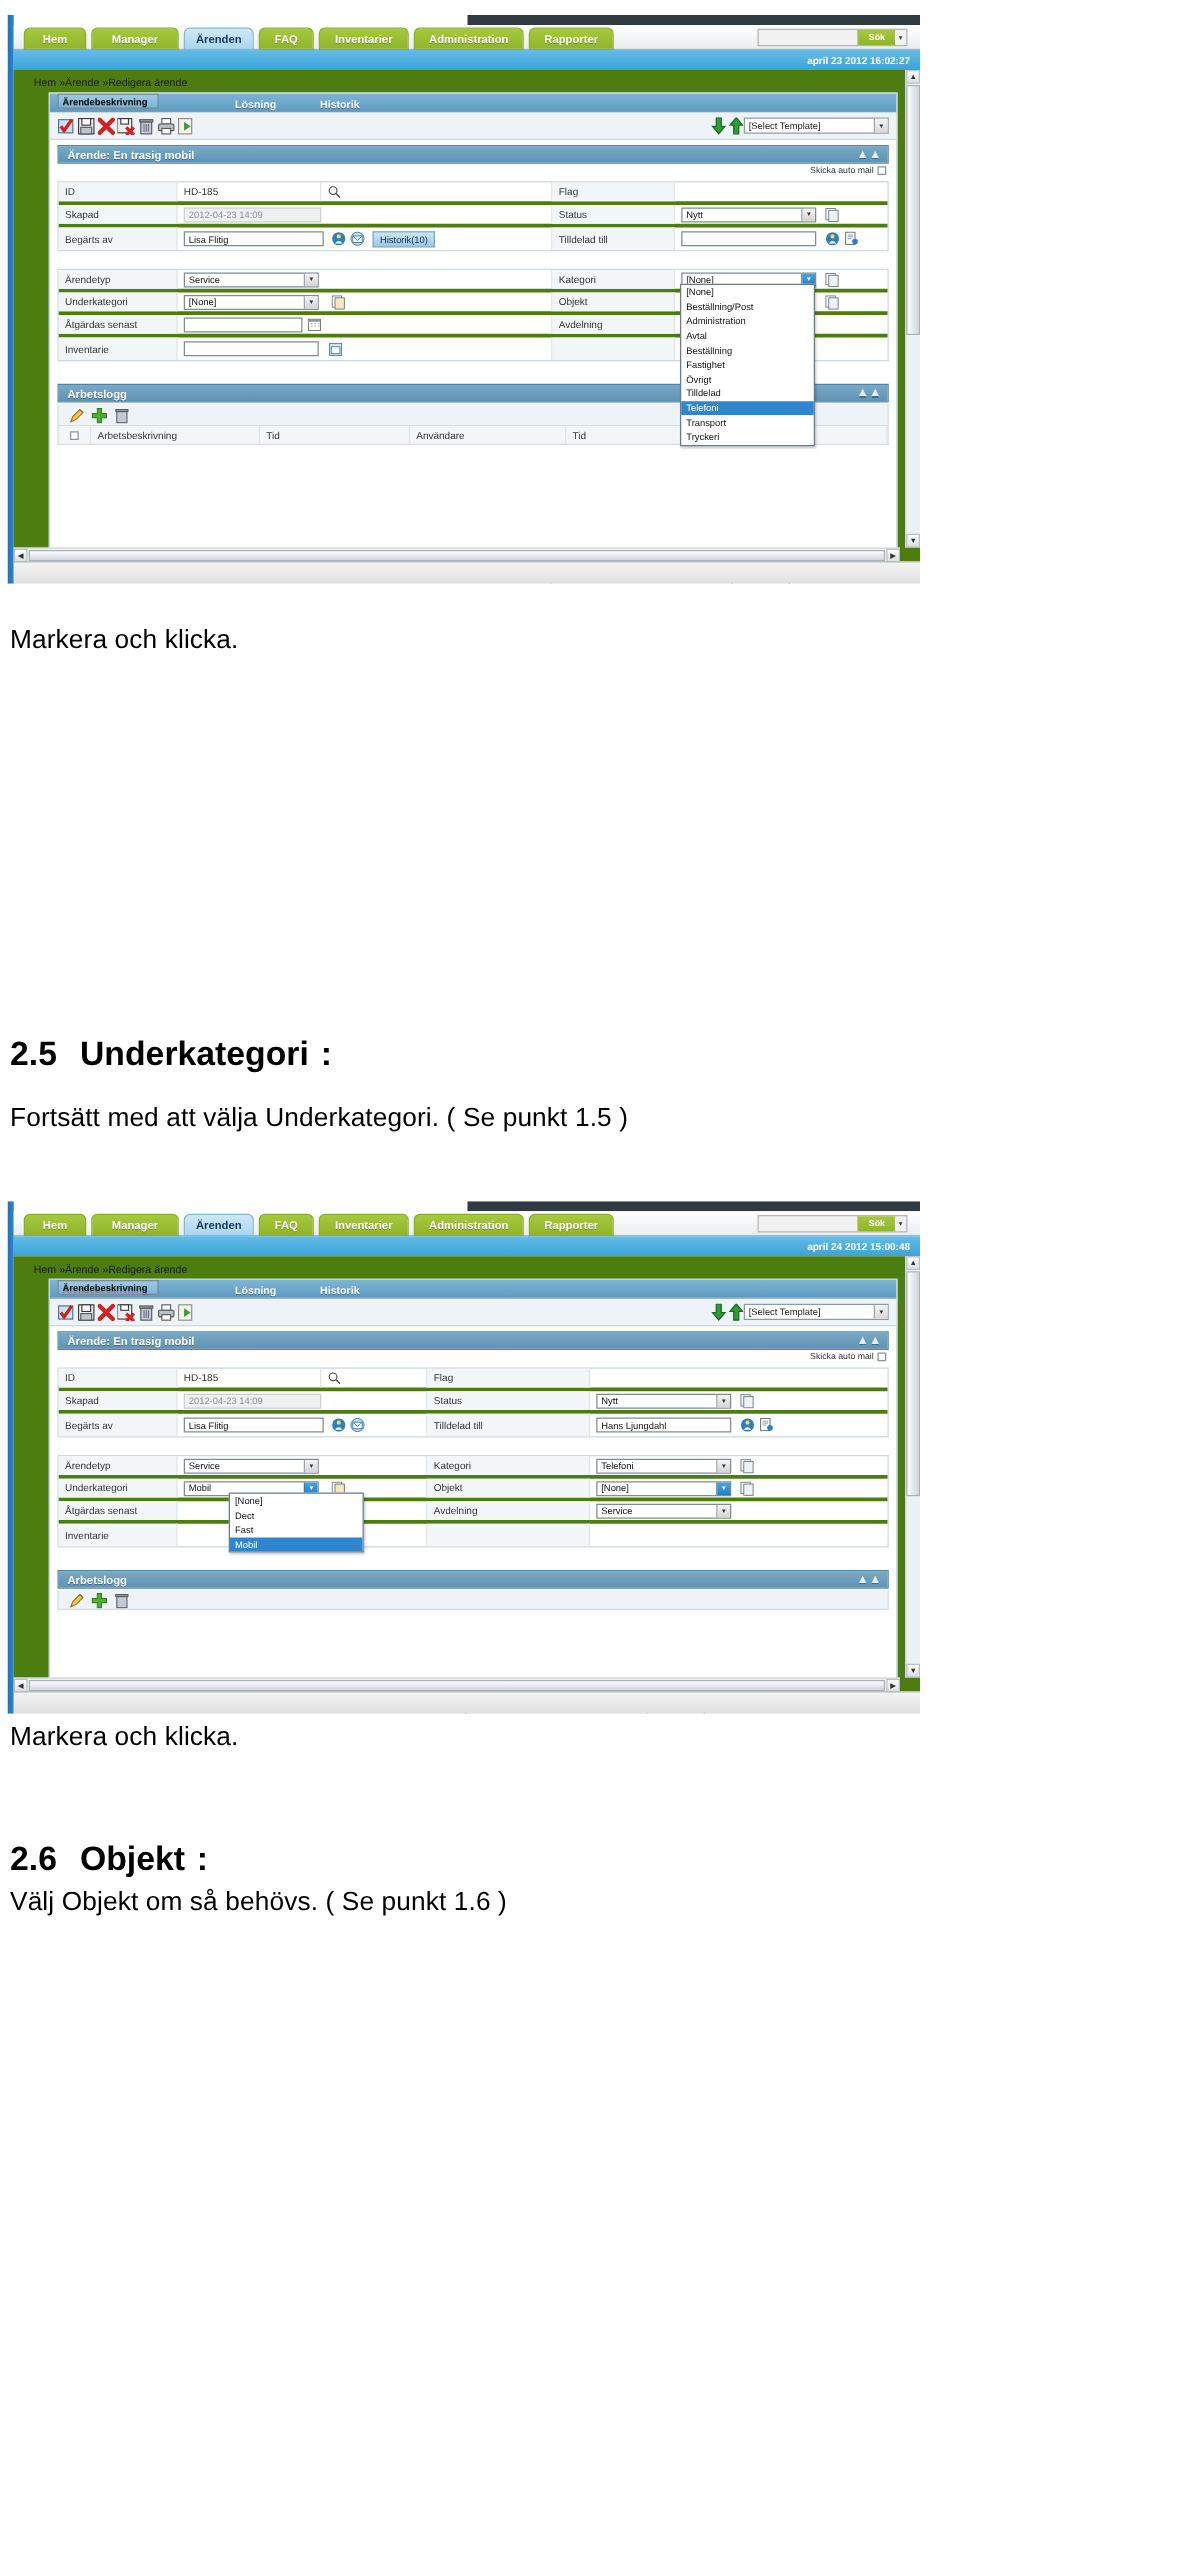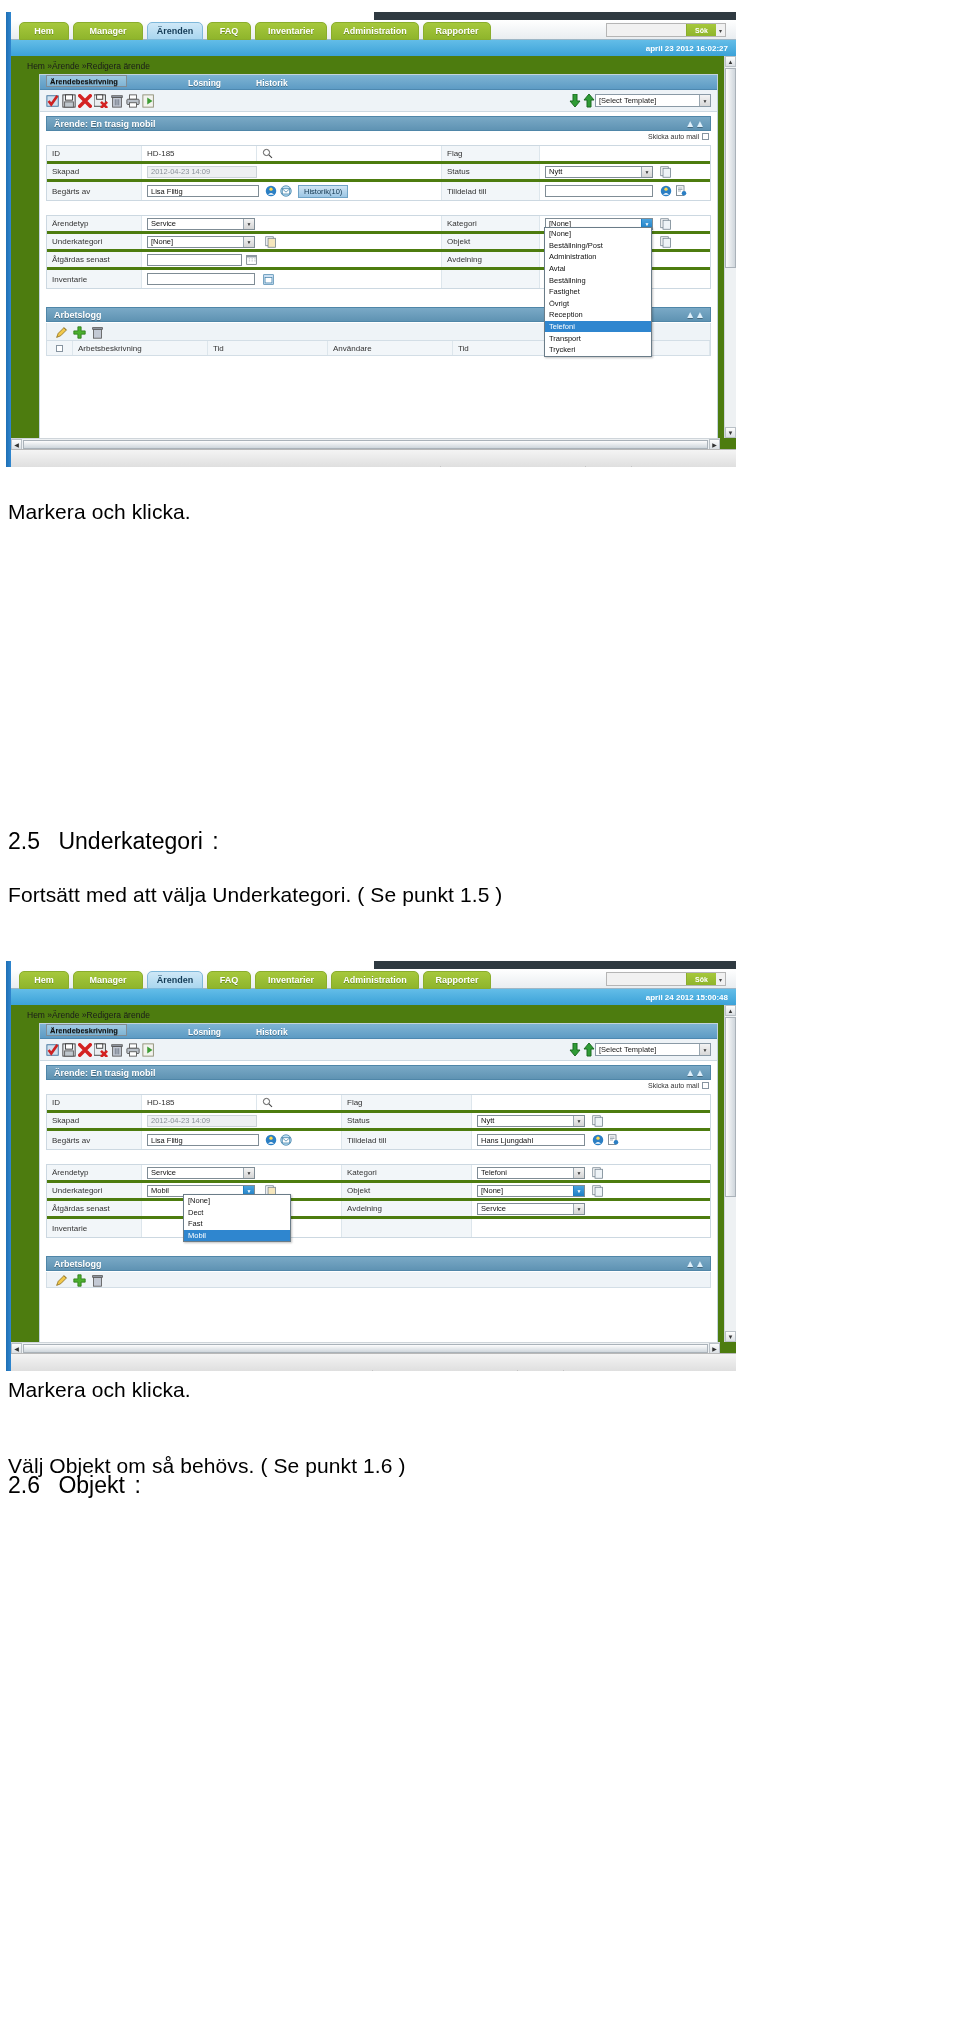--- a/index.html
+++ b/index.html
@@ -12,23 +12,23 @@
     overflow: hidden;
   }
 
   
   .doc-text {
     font-size: 21px;
     color: #000;
     letter-spacing: .1px;
   }
   .doc-heading {
-    font-size: 23px;
+    font-size: 27px;
     color: #000;
-    font-weight: 400;
+    font-weight: 700;
   }
 
   
   .shot {
     position: absolute;
     background: #ffffff;
     overflow: hidden;
   }
   .shot .blueline-left {
     position:absolute; left:0; top:0; bottom:0; width:5px;
@@ -454,21 +454,21 @@
         </div>
 
         <div class="dropdown" style="left:504px; top:152px; width:108px;">
           <div class="dditem">[None]</div>
           <div class="dditem">Beställning/Post</div>
           <div class="dditem">Administration</div>
           <div class="dditem">Avtal</div>
           <div class="dditem">Beställning</div>
           <div class="dditem">Fastighet</div>
           <div class="dditem">Övrigt</div>
-          <div class="dditem">Reception</div>
+          <div class="dditem">Tilldelad</div>
           <div class="dditem hl">Telefoni</div>
           <div class="dditem">Transport</div>
           <div class="dditem">Tryckeri</div>
         </div>
 
         <div class="sectionbar" style="top:232px;">
           <span>Arbetslogg</span>
           <span class="chev">▲▲</span>
         </div>
         <div class="wlog-toolbar" style="top:248px;">
@@ -839,13 +839,13 @@
 </div>
 
 <div class="doc-text" style="position:absolute; left:8px; top:1378px;">Markera och klicka.</div>
 
 <div style="position:absolute; left:8px; top:1472px;">
   <span class="doc-heading num">2.6</span>
   <span class="doc-heading word" style="margin-left:14px;">Objekt</span>
   <span class="doc-heading" style="margin-left:5px;">:</span>
 </div>
 
-<div class="doc-text" style="position:absolute; left:8px; top:1454px; width:640px;">Välj Objekt om så behövs. ( Se punkt 1.6 )</div>
+<div class="doc-text" style="position:absolute; left:8px; top:1510px; width:640px;">Välj Objekt om så behövs. ( Se punkt 1.6 )</div>
 
 </body></html>

